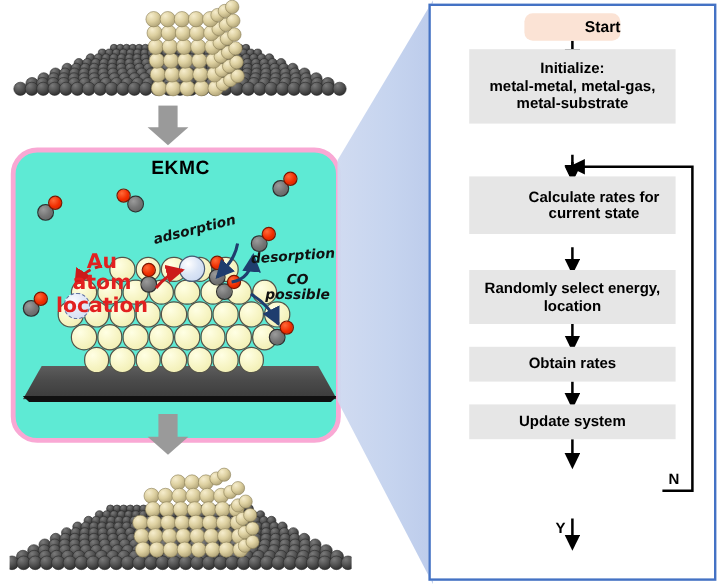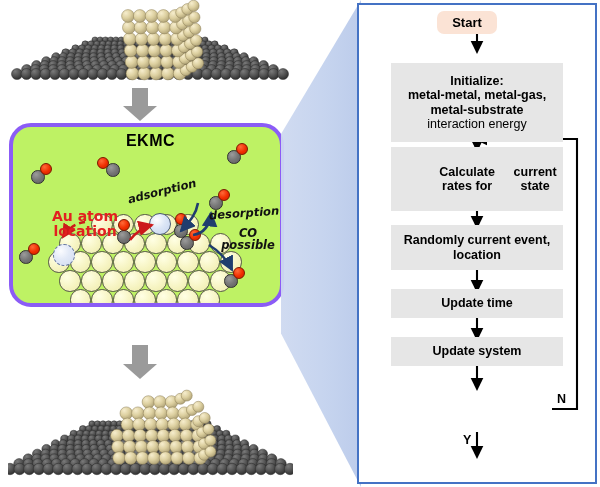--- a/index.html
+++ b/index.html
@@ -27,22 +27,22 @@
   .block-arrow{position:absolute;width:34px;}
   .block-arrow .shaft{position:absolute;left:9px;top:0;width:16px;background:#9a9a9a;}
   .block-arrow .head{
     position:absolute;left:0;width:0;height:0;
     border-left:17px solid transparent;border-right:17px solid transparent;
     border-top:15px solid #9a9a9a;
   }
 
   
   #ekmc-box{
-    position:absolute;left:9px;top:123px;width:275px;height:184px;
-    border:4px solid #8b5cf6;border-radius:22px;background:#bef264;
+    position:absolute;left:9px;top:123px;width:275px;height:246px;
+    border:4px solid #f9a8d4;border-radius:22px;background:#5eead4;
     box-sizing:border-box;overflow:hidden;
   }
   #ekmc-title{
     position:absolute;left:0;top:5px;width:275px;text-align:center;
     font-size:16px;font-weight:bold;color:#000;letter-spacing:.5px;
   }
   
   #ekmc-slab{
     position:absolute;left:6px;top:178px;width:262px;height:28px;
     background:linear-gradient(180deg,#5d5d5d 0%,#4a4a4a 45%,#3b3b3b 100%);
@@ -554,21 +554,21 @@
 
         <path d="M180,108 C193,106 197,96 198,86" stroke="#1f3d6e" stroke-width="2.6" fill="none" marker-end="url(#arrNavy)"></path>
 
         <path d="M196,118 C208,125 214,133 219,143" stroke="#1f3d6e" stroke-width="2.6" fill="none" marker-end="url(#arrNavy)"></path>
 
         <path d="M117,113 C124,104 131,100 139,98" stroke="#cc1a1a" stroke-width="2.6" fill="none" marker-end="url(#arrRed)"></path>
 
         <path d="M72,95 C62,96 55,102 50,110" stroke="#cc1a1a" stroke-width="2.4" fill="none" stroke-dasharray="6,4" marker-end="url(#arrRed)"></path>
       </svg>
 
-      <div class="lbl lbl-red" style="left:33px;top:82px;width:78px;font-size:14px;">
+      <div class="lbl lbl-red" style="left:33px;top:82px;width:78px;font-size:17px;">
         <div>Au atom</div>
         <div>location</div>
       </div>
 
       <div class="lbl" style="left:114px;top:58px;transform:rotate(-14deg);font-size:11.5px;">adsorption</div>
 
       <div class="lbl" style="left:196px;top:80px;transform:rotate(-4deg);font-size:11.5px;">desorption</div>
 
       <div class="lbl" style="left:205px;top:100px;font-size:11.5px;text-align:center;width:60px;">
         <div>CO</div>
@@ -943,45 +943,44 @@
 
       <line x1="118" y1="361" x2="118" y2="381" stroke="#000" stroke-width="2.1" marker-end="url(#blkArr)"></line>
 
       <line x1="118" y1="427" x2="118" y2="449" stroke="#000" stroke-width="2.1" marker-end="url(#blkArr)"></line>
 
       <path d="M193,404 L218,404 L218,134 L120,134" stroke="#000" stroke-width="2.1" fill="none" marker-end="url(#blkArr)"></path>
 
       <line x1="118" y1="130" x2="118" y2="142" stroke="#000" stroke-width="2.1" marker-end="url(#blkArr)"></line>
     </svg>
 
-    <div class="node node-term" style="left:78px;top:6px;width:60px;height:23px;">
+    <div class="node node-term" style="left:78px;top:6px;width:80px;height:23px;justify-content:flex-end;">
       <span>Start</span>
     </div>
 
-    <div class="node node-proc" style="left:32px;top:58px;width:172px;height:79px;flex-direction:column;">
+    <div class="node node-proc" style="left:32px;top:36px;width:172px;height:62px;flex-direction:column;">
       <div class="nowrap">
         <span>Initialize</span><span>:</span>
       </div>
       <div class="ital nowrap">metal-metal, metal-gas,</div>
       <div class="ital nowrap">metal-substrate</div>
-      <div style="font-weight:normal">interaction energy</div>
-    </div>
-
-    <div class="node node-proc" style="left:32px;top:142px;width:172px;height:64px;flex-direction:row;padding-left:36px;">
+    </div>
+
+    <div class="node node-proc" style="left:32px;top:142px;width:172px;height:48px;flex-direction:column;padding-left:36px;">
       <div>Calculate rates for</div>
       <div>current state</div>
     </div>
 
     <div class="node node-proc" style="left:32px;top:220px;width:172px;height:45px;flex-direction:column;">
-      <div>Randomly current event,</div>
+      <div>Randomly select energy,</div>
       <div>location</div>
     </div>
 
     <div class="node node-proc" style="left:32px;top:284px;width:172px;height:29px;">
-      <span>Update time</span>
+      <span>Obtain rates</span>
     </div>
 
     <div class="node node-proc" style="left:32px;top:332px;width:172px;height:29px;">
       <span>Update system</span>
     </div>
 
 
     <div class="flow-letter" style="left:198px;top:387px;">N</div>
     <div class="flow-letter" style="left:104px;top:428px;">Y</div>
 

